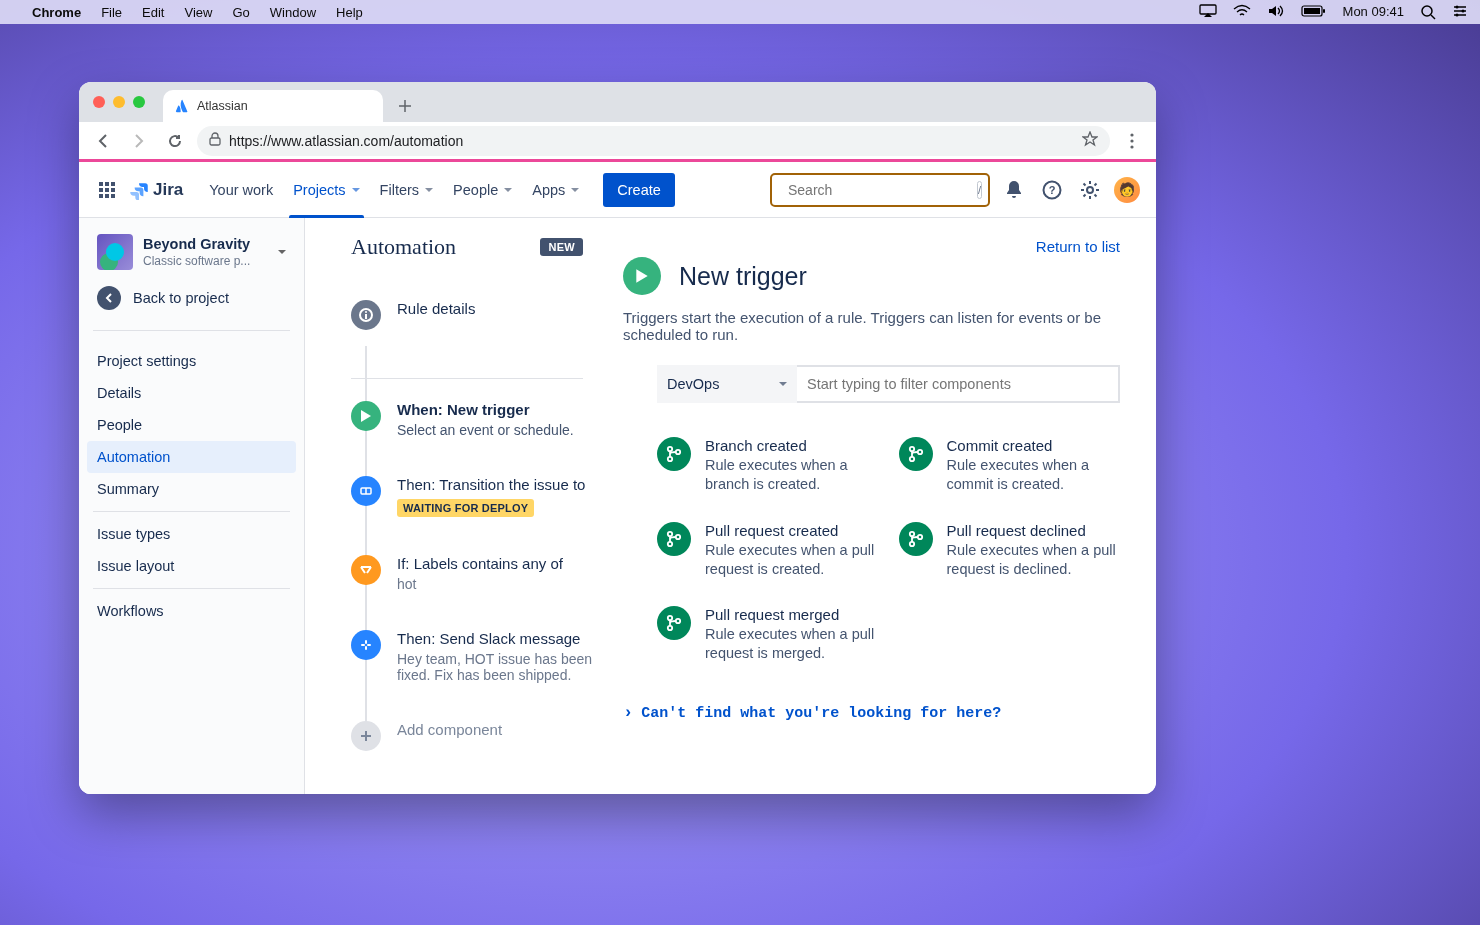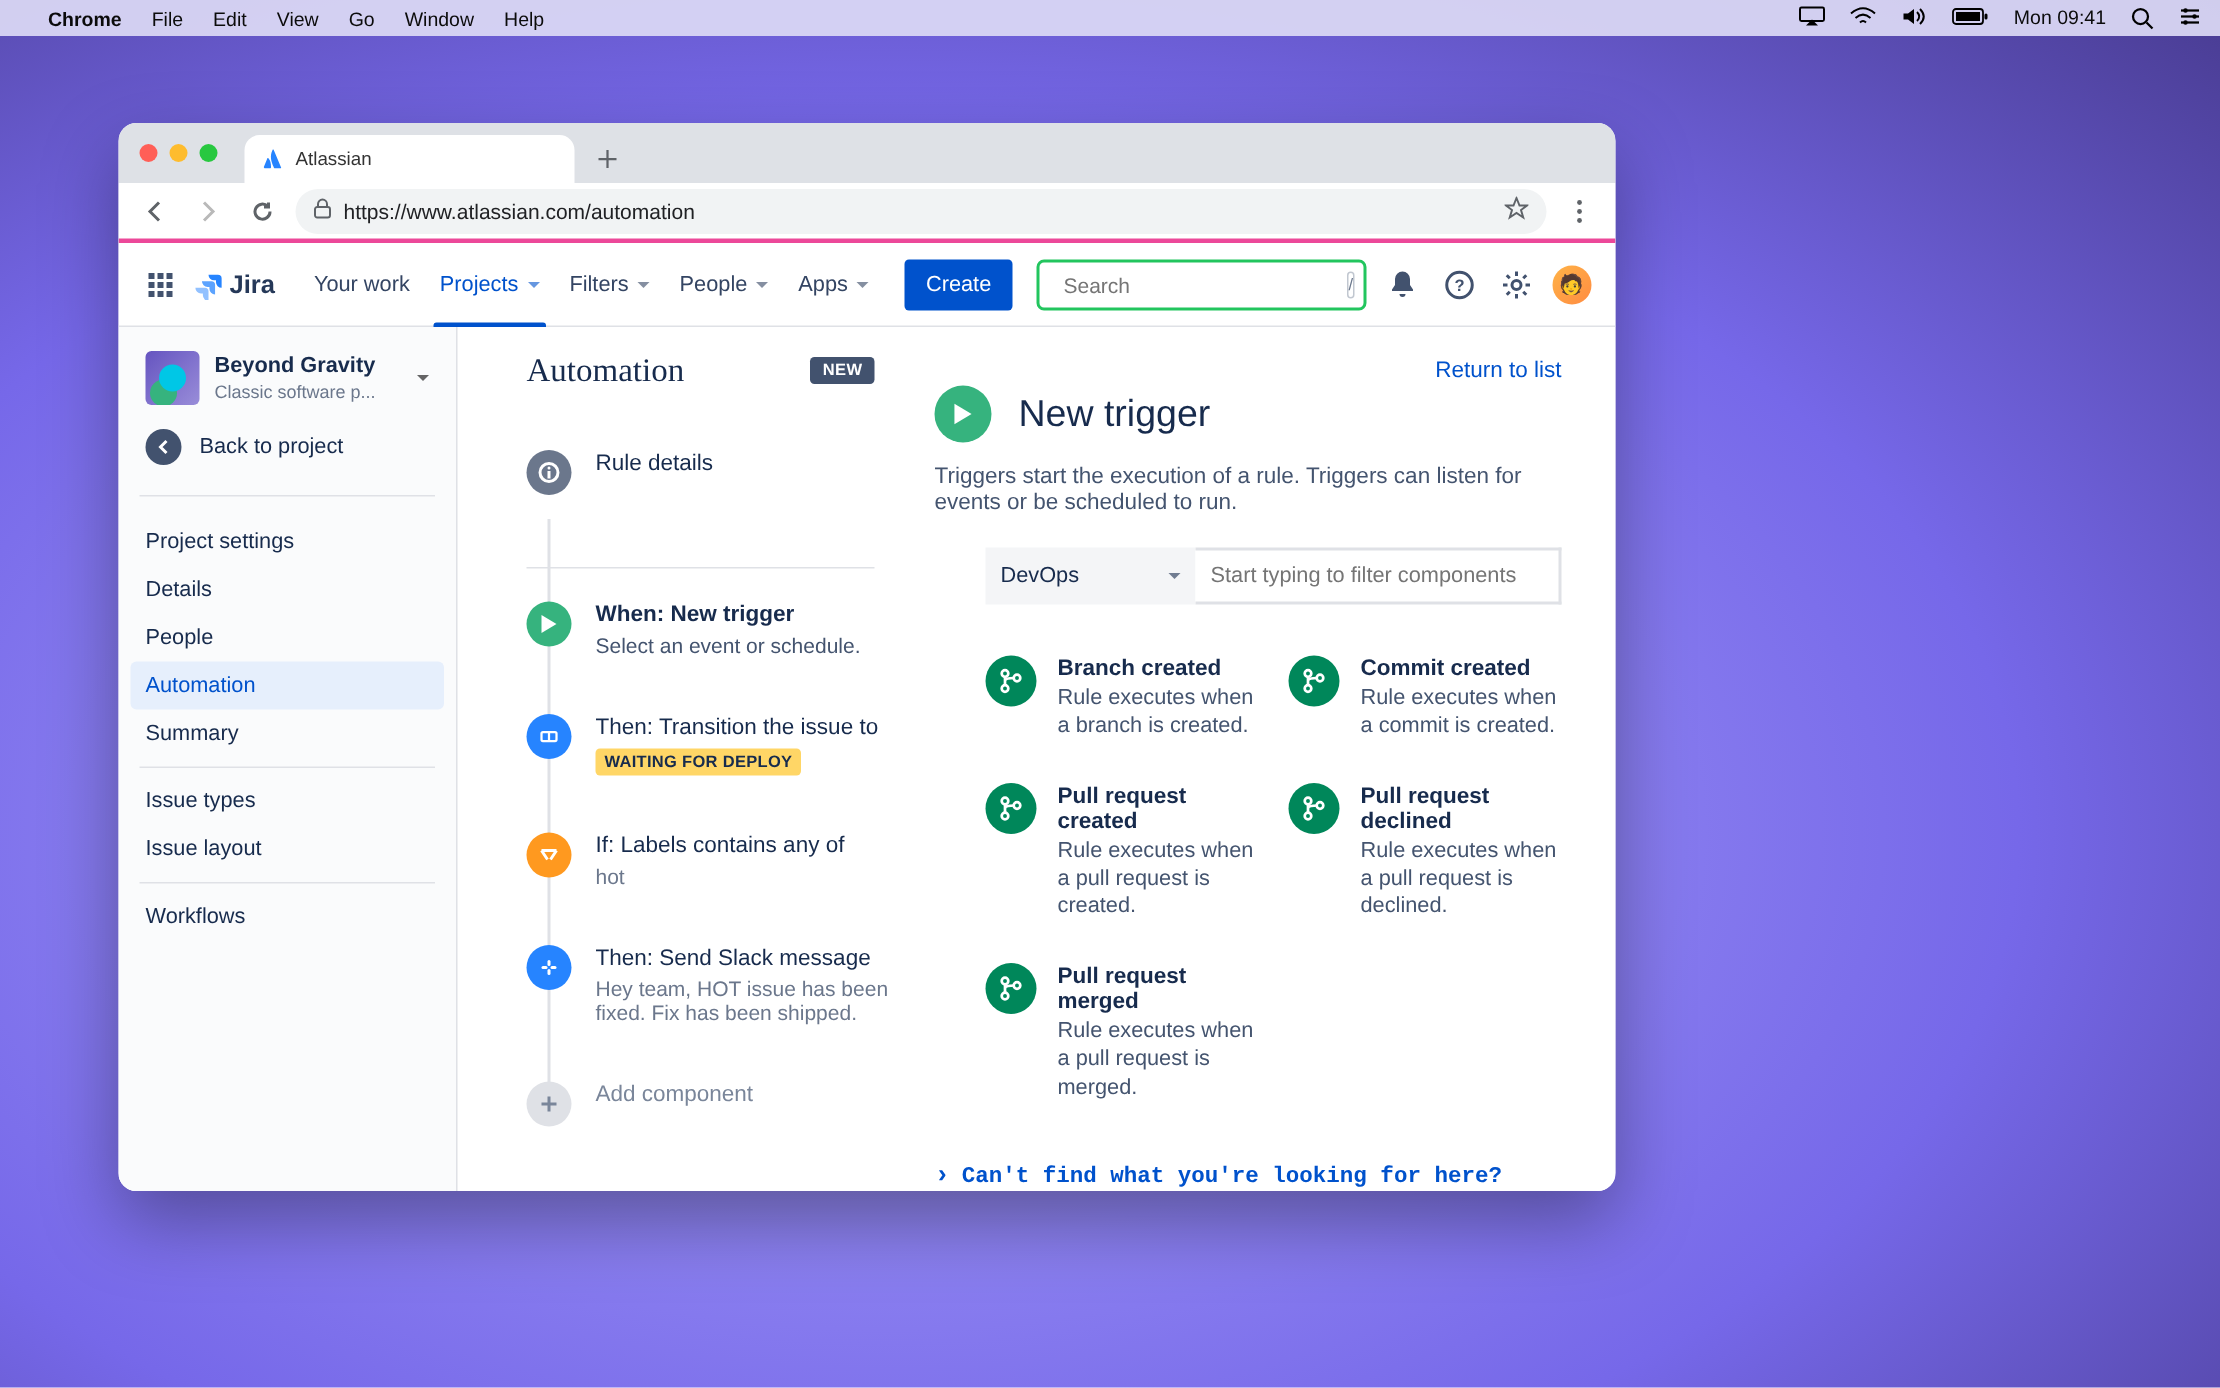--- a/index.html
+++ b/index.html
@@ -29,21 +29,21 @@
   .menubar .right { position:absolute; right:12px; display:flex; align-items:flex-start; gap:16px;}
   .menubar .apple { font-size:15px; }
   .menubar .appname { font-weight:700; }
   .status-icon svg { display:block; }
 
   
   .browser-window {
     position:absolute;
     left: 79px;
     top: 82px;
-    width: 998px;
+    width: 1077px;
     height: 712px;
     background:#fff;
     border-radius:12px;
     box-shadow: 0 20px 50px rgba(0,0,0,0.35);
     overflow:hidden;
     display:flex;
     flex-direction:column;
   }
 
   
@@ -123,21 +123,21 @@
   }
   .nav-item.active{color:#0052cc;}
   .nav-item.active::after{
     content:''; position:absolute; left:4px; right:4px; bottom:0; height:3px;
     background:#0052cc; border-radius:2px 2px 0 0;
   }
   .caret{border-top:4px solid currentColor;border-left:4px solid transparent;border-right:4px solid transparent;margin-left:2px;opacity:.6;}
   .create-btn{background:#0052cc;color:#fff;border:none;padding:0 14px;height:34px;border-radius:3px;font-size:14.5px;font-weight:500;margin-left:12px;}
   .nav-right{margin-left:auto;display:flex;align-items:center;gap:10px;}
   .search-box{
-    display:flex;align-items:center;background:#fff;border:2px solid #22c55e;border-radius:5px;height:34px;width:220px;padding:0 8px;color:#6b778c;gap:6px;
+    display:flex;align-items:center;background:#fff;border:2px solid #a16207;border-radius:5px;height:34px;width:220px;padding:0 8px;color:#6b778c;gap:6px;
   }
   .search-box input{border:none;outline:none;flex:1;font-size:14px;color:#172b4d;background:transparent;}
   .search-slash{border:1px solid #c1c7d0;border-radius:3px;width:18px;height:18px;display:flex;align-items:center;justify-content:center;font-size:11px;color:#6b778c;}
   .hicon{width:28px;height:28px;display:flex;align-items:center;justify-content:center;color:#42526e;}
   .avatar{width:26px;height:26px;border-radius:50%;background:linear-gradient(135deg,#ffb347,#ff8c42);display:flex;align-items:center;justify-content:center;font-size:13px;}
 
   
   .jira-body{flex:1;display:flex;overflow:hidden;}
   .sidebar{
     width:226px;
@@ -216,21 +216,21 @@
     padding:0 10px;color:#172b4d;font-size:14.5px;
   }
   .filter-input{
     flex:1;max-width:335px;height:38px;border:2px solid #dfe1e6;border-left:none;padding:0 10px;font-size:14.5px;outline:none;color:#172b4d;
   }
   .triggers-grid{
     display:grid;grid-template-columns:1fr 1fr;gap:28px 20px;margin-top:34px;margin-left:34px;
   }
   .trigger-card{display:flex;gap:14px;align-items:flex-start;}
   .trigger-icon{width:34px;height:34px;border-radius:50%;background:#00875a;display:flex;align-items:center;justify-content:center;color:#fff;flex-shrink:0;}
-  .trigger-name{font-size:15px;font-weight:700;color:#172b4d;}
+  .trigger-name{font-size:15px;font-weight:400;color:#172b4d;}
   .trigger-desc{font-size:14.5px;color:#44546f;margin-top:2px;max-width:205px;line-height:1.3;}
   .cant-find{font-size:15px;font-weight:700;color:#0052cc;margin-top:40px;font-family:Liberation Mono, monospace;}
   .cant-find::before{content:'›';margin-right:8px;font-size:17px;}
 
   .atlassian-favicon{width:14px;height:14px;}
 </style>
 </head>
 <body>
 
 <div class="menubar">

